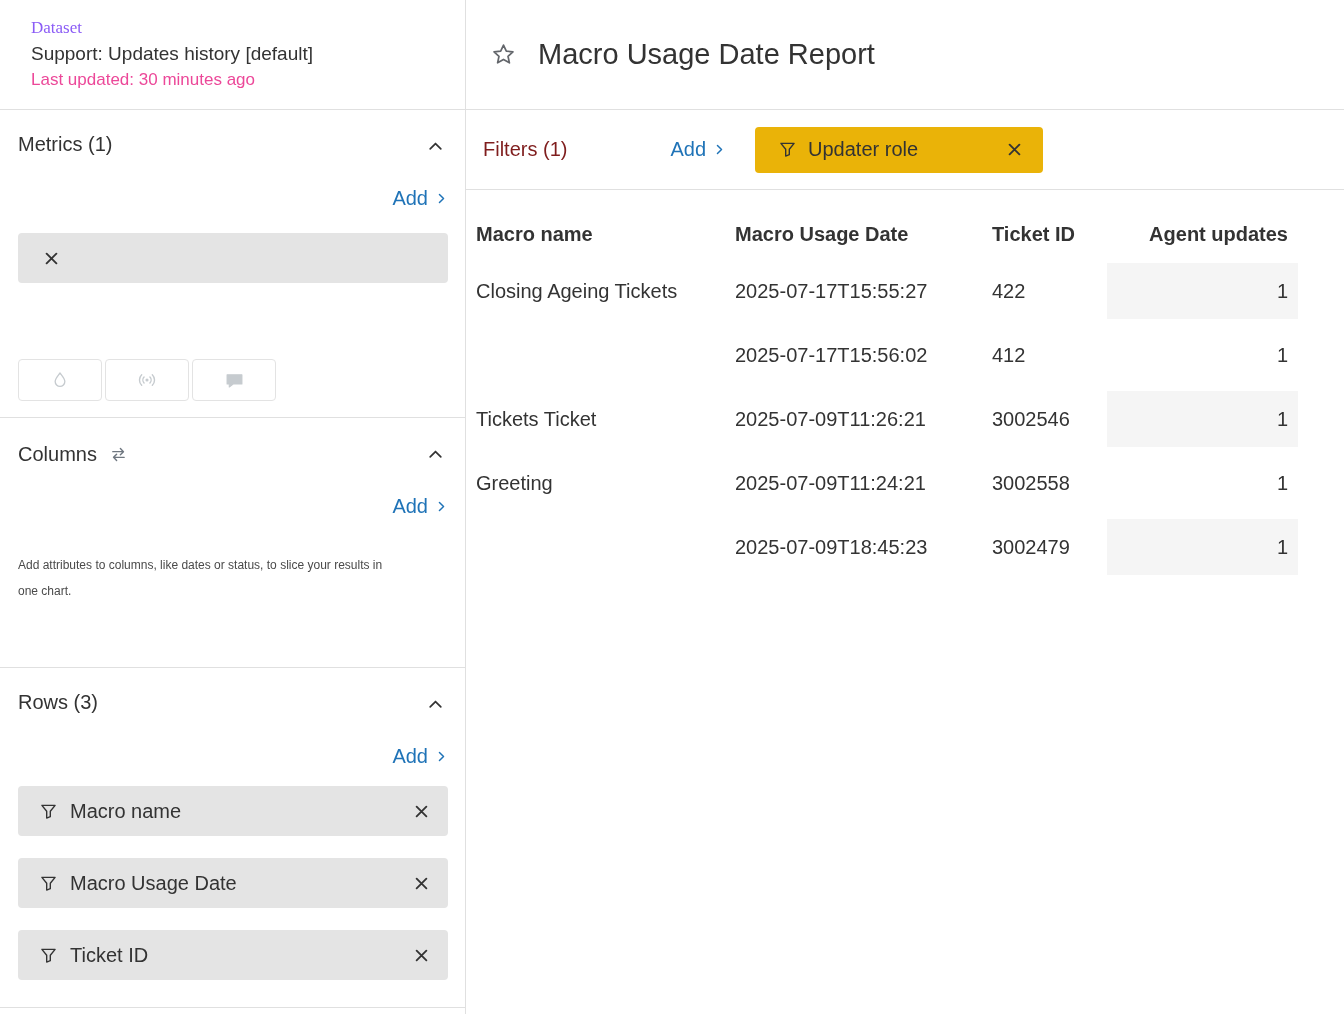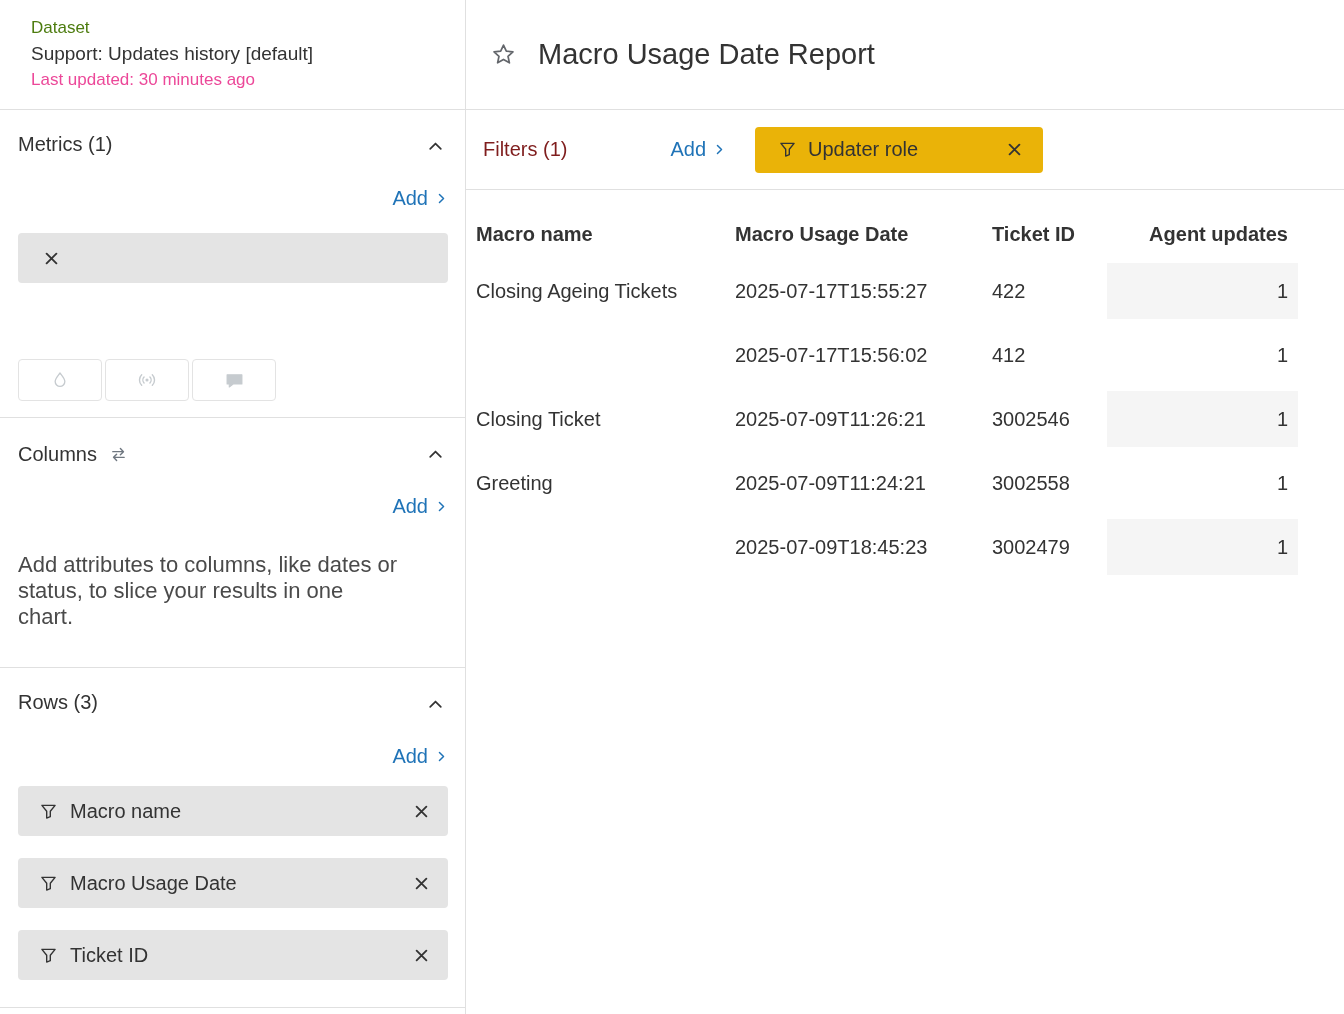--- a/index.html
+++ b/index.html
@@ -3,21 +3,21 @@
 <meta charset="utf-8">
 <style>
   * { margin:0; padding:0; box-sizing:border-box; }
   html,body { width:1344px; height:1014px; }
   body { font-family:"Liberation Sans", sans-serif; color:#333; background:#fff; overflow:hidden; }
   .app { display:flex; width:1344px; height:1014px; }
 
   
   .sidebar { width:466px; min-width:466px; border-right:1px solid #e0e0e0; background:#fff; }
   .dataset { height:110px; padding:18px 18px 0 31px; border-bottom:1px solid #e0e0e0; }
-  .ds-label { font-size:17px; color:#4d7c0f; }
+  .ds-label { font-size:17px; color:#8b5cf6;font-family:Liberation Serif, serif; }
   .ds-name { font-size:19px; color:#333; margin-top:5px; }
   .ds-updated { font-size:17px; color:#ec4899; margin-top:5px; }
 
   .panel { padding:23px 17px 0 18px; border-bottom:1px solid #e0e0e0; }
   .panel-metrics { height:308px; }
   .panel-columns { height:250px; }
   .panel-rows { height:340px; }
 
   .panel-head { display:flex; justify-content:space-between; height:26px; }
   .title-group { display:flex; align-items:center; gap:12px; }
@@ -28,21 +28,21 @@
   .add-link { display:inline-flex; align-items:center; gap:7px; color:#1f73b7; font-size:20px; cursor:pointer; }
 
   .chip-close { width:30px; height:30px; display:flex; align-items:center; justify-content:center; cursor:pointer; }
 
   .metric-chip { margin-top:22px; height:50px; background:#e4e4e4; border-radius:4px; display:flex; align-items:center; padding:0 12px 0 18px; }
   .metric-chip .chip-label { margin-left:32px; flex:1; font-size:20px; color:#333; }
 
   .tool-row { margin-top:76px; display:flex; gap:3px; }
   .tool-btn { width:84px; height:42px; border:1px solid #e3e3e3; border-radius:4px; background:#fff; display:flex; align-items:center; justify-content:center; cursor:pointer; }
 
-  .help-text { margin-top:33px; font-size:22px; line-height:26px; color:#4a4a4a; max-width:382px; }
+  .help-text { margin-top:33px; font-size:12px; line-height:26px; color:#4a4a4a; max-width:382px; }
 
   .side-chip { height:50px; background:#e4e4e4; border-radius:4px; display:flex; align-items:center; padding:0 12px 0 22px; }
   .side-chip .chip-label { margin-left:13px; flex:1; font-size:20px; color:#333; }
   .rows-chips .side-chip { margin-top:22px; }
   .rows-chips .side-chip:first-child { margin-top:17px; }
 
   
   .main { flex:1; display:flex; flex-direction:column; background:#fff; }
   .main-header { height:110px; min-height:110px; display:flex; align-items:center; padding:12px 20px; border-bottom:1px solid #e0e0e0; }
   .star-btn { width:30px; height:30px; margin-left:2px; display:flex; align-items:center; justify-content:center; cursor:pointer; }
@@ -260,21 +260,21 @@
       <div class="trow">
         <div></div>
         <div>2025-07-17T15:56:02</div>
         <div>412</div>
         <div class="c4cell">
             <div class="valbox">1</div>
           </div>
       </div>
 
       <div class="trow">
-        <div>Closing Ticket</div>
+        <div>Tickets Ticket</div>
         <div>2025-07-09T11:26:21</div>
         <div>3002546</div>
         <div class="c4cell">
             <div class="valbox shade">1</div>
           </div>
       </div>
 
       <div class="trow">
         <div>Greeting</div>
         <div>2025-07-09T11:24:21</div>

